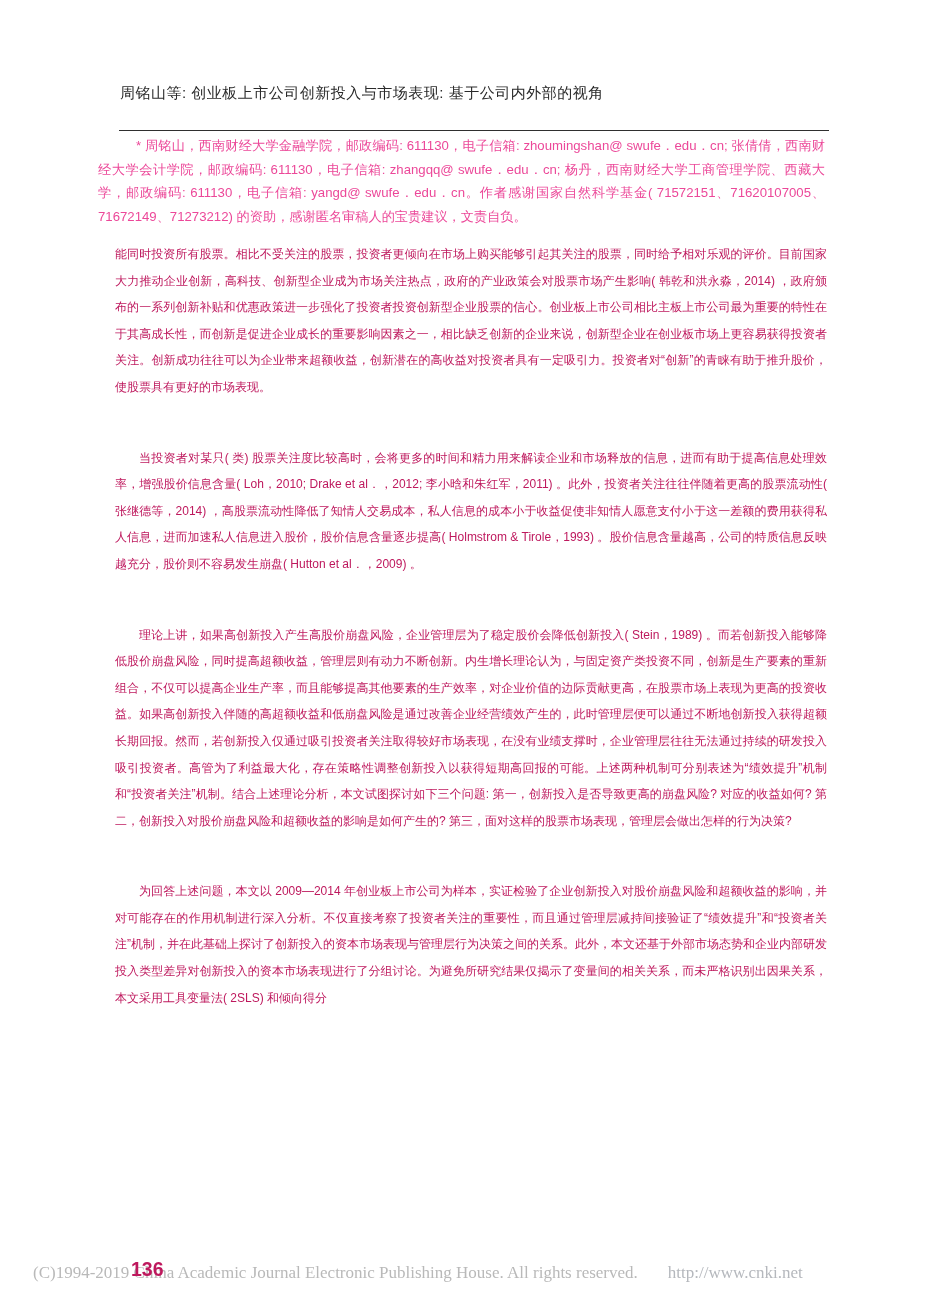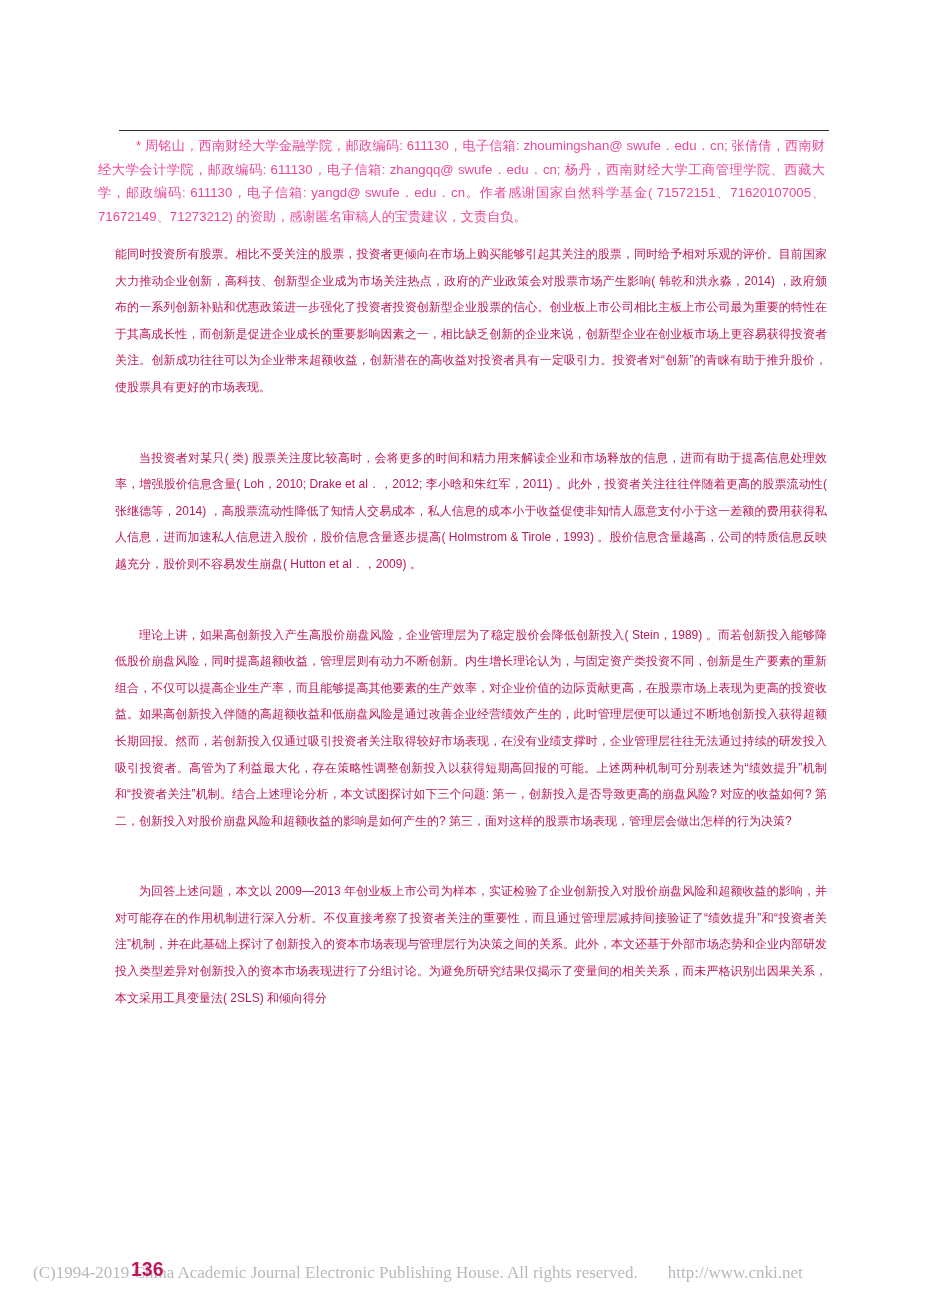--- a/index.html
+++ b/index.html
@@ -73,30 +73,31 @@
     font-weight: bold;
     color: #be185d;
     z-index: 2;
   }
 </style>
 </head>
 <body>
 
 <div class="page">
 
+  <div class="running-title">周铭山等: 创业板上市公司创新投入与市场表现: 基于公司内外部的视角</div>
 
   <div class="header-rule"></div>
 
   <div class="footnote">* 周铭山，西南财经大学金融学院，邮政编码: 611130，电子信箱: zhoumingshan@ swufe．edu．cn; 张倩倩，西南财经大学会计学院，邮政编码: 611130，电子信箱: zhangqq@ swufe．edu．cn; 杨丹，西南财经大学工商管理学院、西藏大学，邮政编码: 611130，电子信箱: yangd@ swufe．edu．cn。作者感谢国家自然科学基金( 71572151、71620107005、71672149、71273212) 的资助，感谢匿名审稿人的宝贵建议，文责自负。</div>
 
   <div class="body-text">
     <p class="para">能同时投资所有股票。相比不受关注的股票，投资者更倾向在市场上购买能够引起其关注的股票，同时给予相对乐观的评价。目前国家大力推动企业创新，高科技、创新型企业成为市场关注热点，政府的产业政策会对股票市场产生影响( 韩乾和洪永淼，2014) ，政府颁布的一系列创新补贴和优惠政策进一步强化了投资者投资创新型企业股票的信心。创业板上市公司相比主板上市公司最为重要的特性在于其高成长性，而创新是促进企业成长的重要影响因素之一，相比缺乏创新的企业来说，创新型企业在创业板市场上更容易获得投资者关注。创新成功往往可以为企业带来超额收益，创新潜在的高收益对投资者具有一定吸引力。投资者对“创新”的青睐有助于推升股价，使股票具有更好的市场表现。</p>
     <p class="para indent">当投资者对某只( 类) 股票关注度比较高时，会将更多的时间和精力用来解读企业和市场释放的信息，进而有助于提高信息处理效率，增强股价信息含量( Loh，2010; Drake et al．，2012; 李小晗和朱红军，2011) 。此外，投资者关注往往伴随着更高的股票流动性( 张继德等，2014) ，高股票流动性降低了知情人交易成本，私人信息的成本小于收益促使非知情人愿意支付小于这一差额的费用获得私人信息，进而加速私人信息进入股价，股价信息含量逐步提高( Holmstrom &amp; Tirole，1993) 。股价信息含量越高，公司的特质信息反映越充分，股价则不容易发生崩盘( Hutton et al．，2009) 。</p>
     <p class="para indent">理论上讲，如果高创新投入产生高股价崩盘风险，企业管理层为了稳定股价会降低创新投入( Stein，1989) 。而若创新投入能够降低股价崩盘风险，同时提高超额收益，管理层则有动力不断创新。内生增长理论认为，与固定资产类投资不同，创新是生产要素的重新组合，不仅可以提高企业生产率，而且能够提高其他要素的生产效率，对企业价值的边际贡献更高，在股票市场上表现为更高的投资收益。如果高创新投入伴随的高超额收益和低崩盘风险是通过改善企业经营绩效产生的，此时管理层便可以通过不断地创新投入获得超额长期回报。然而，若创新投入仅通过吸引投资者关注取得较好市场表现，在没有业绩支撑时，企业管理层往往无法通过持续的研发投入吸引投资者。高管为了利益最大化，存在策略性调整创新投入以获得短期高回报的可能。上述两种机制可分别表述为“绩效提升”机制和“投资者关注”机制。结合上述理论分析，本文试图探讨如下三个问题: 第一，创新投入是否导致更高的崩盘风险? 对应的收益如何? 第二，创新投入对股价崩盘风险和超额收益的影响是如何产生的? 第三，面对这样的股票市场表现，管理层会做出怎样的行为决策?</p>
-    <p class="para indent">为回答上述问题，本文以 2009—2013 年创业板上市公司为样本，实证检验了企业创新投入对股价崩盘风险和超额收益的影响，并对可能存在的作用机制进行深入分析。不仅直接考察了投资者关注的重要性，而且通过管理层减持间接验证了“绩效提升”和“投资者关注”机制，并在此基础上探讨了创新投入的资本市场表现与管理层行为决策之间的关系。此外，本文还基于外部市场态势和企业内部研发投入类型差异对创新投入的资本市场表现进行了分组讨论。为避免所研究结果仅揭示了变量间的相关关系，而未严格识别出因果关系，本文采用工具变量法( 2SLS) 和倾向得分</p>
+    <p class="para indent">为回答上述问题，本文以 2009—2014 年创业板上市公司为样本，实证检验了企业创新投入对股价崩盘风险和超额收益的影响，并对可能存在的作用机制进行深入分析。不仅直接考察了投资者关注的重要性，而且通过管理层减持间接验证了“绩效提升”和“投资者关注”机制，并在此基础上探讨了创新投入的资本市场表现与管理层行为决策之间的关系。此外，本文还基于外部市场态势和企业内部研发投入类型差异对创新投入的资本市场表现进行了分组讨论。为避免所研究结果仅揭示了变量间的相关关系，而未严格识别出因果关系，本文采用工具变量法( 2SLS) 和倾向得分</p>
   </div>
 
   <div class="watermark">
     <span>(C)1994-2019 China Academic Journal Electronic Publishing House. All rights reserved.</span><span class="wm-url">http://www.cnki.net</span>
   </div>
 
   <div class="page-number">136</div>
 
 </div>
 

